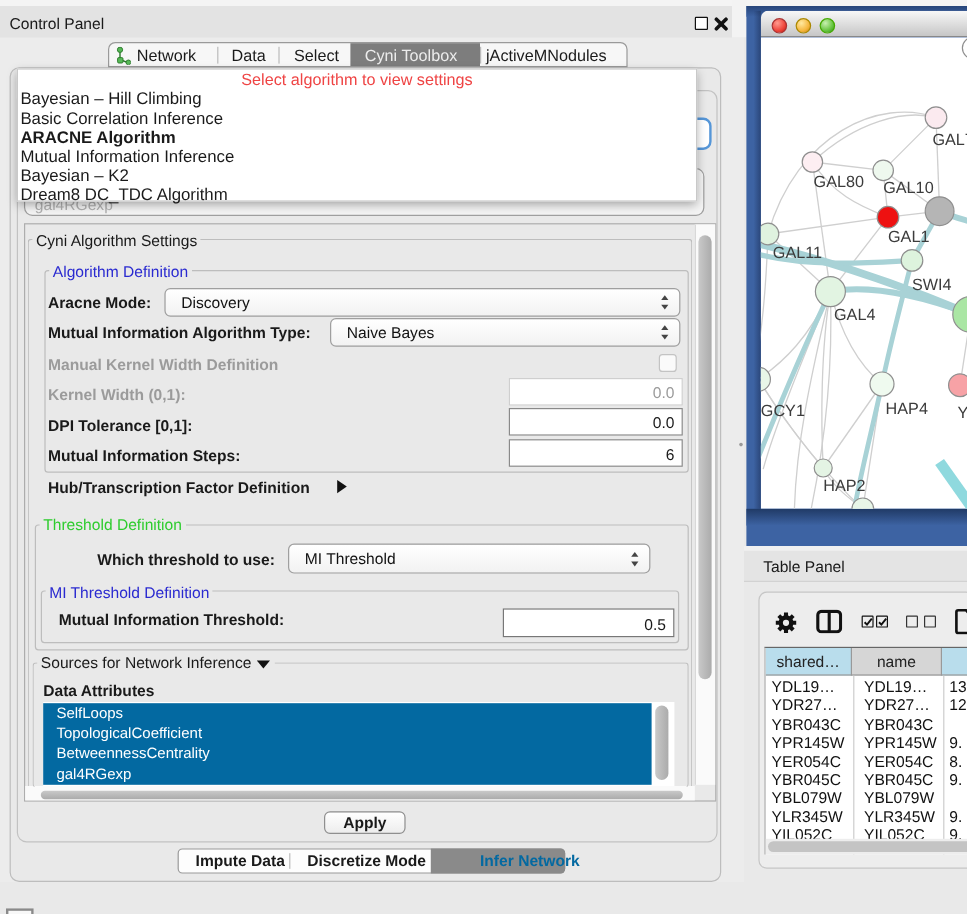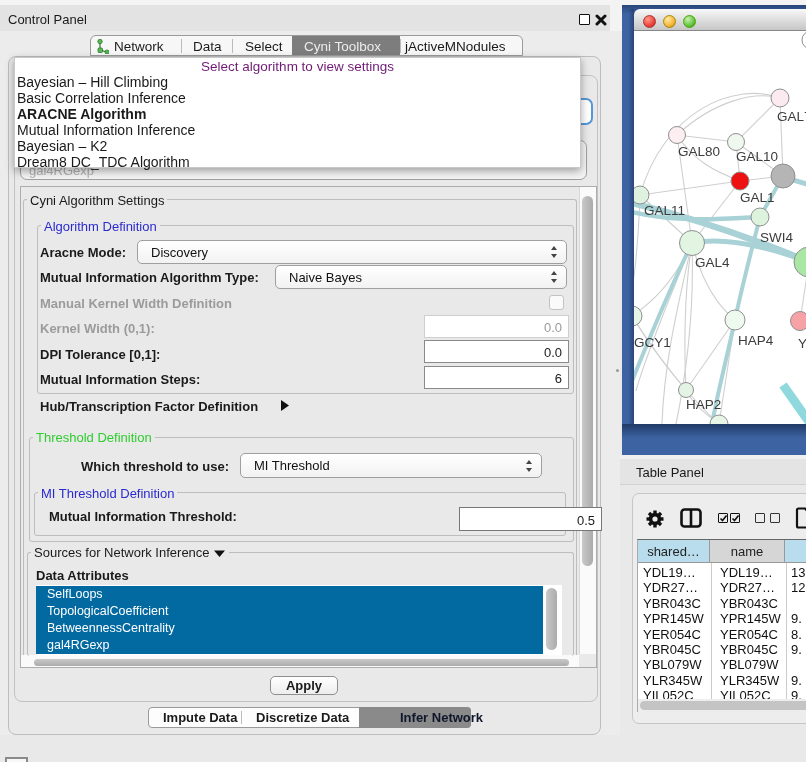--- a/index.html
+++ b/index.html
@@ -112,59 +112,59 @@
 <div class="fslab" style="left:33px;top:430px;color:#2ecc2e;">Threshold Definition</div>
 <div class="abs b" style="left:81px;top:459px;">Which threshold to use:</div>
 <div class="combo" style="left:240px;top:453px;width:302px;height:25px;">
     <span class="ct">MI Threshold</span>
     <span class="spin"></span>
   </div>
 
 <div class="fs" style="left:34px;top:492px;width:532px;height:44px;"></div>
 <div class="fslab" style="left:38px;top:486px;color:#2a2ad0;">MI Threshold Definition</div>
 <div class="abs b" style="left:49px;top:509px;">Mutual Information Threshold:</div>
-<div class="tf" style="left:419px;top:507px;width:143px;height:24px;border:1px solid #777;margin-left:40px;">
+<div class="tf" style="left:419px;top:507px;width:143px;height:24px;border:1px solid #777;">
     <span style="top:5px;">0.5</span>
   </div>
 
 <div class="fs" style="left:27px;top:552px;width:547px;height:104px;border-bottom:none;"></div>
 <div class="fslab" style="left:31px;top:545px;">Sources for Network Inference <svg width="13" height="9" viewBox="0 0 13 9" style="vertical-align:-1px;">
       <path d="M1 1.5 L12 1.5 L6.5 8 Z" fill="#111"></path>
     </svg></div>
 <div class="abs b" style="left:36px;top:568px;">Data Attributes</div>
 
 <div class="abs" style="left:36px;top:585px;width:526px;height:70px;background:#fff;"></div>
 <div class="abs" style="left:36px;top:586px;width:507px;height:68px;background:#0369a1;color:#fff;font-size:12.5px;">
   <div style="padding:1px 0 0 11px;height:16px;">SelfLoops</div>
   <div style="padding:1px 0 0 11px;height:16px;">TopologicalCoefficient</div>
   <div style="padding:1px 0 0 11px;height:16px;">BetweennessCentrality</div>
   <div style="padding:1px 0 0 11px;height:16px;">gal4RGexp</div>
 </div>
 <div class="abs" style="left:546px;top:588px;width:11px;height:62px;background:linear-gradient(90deg,#c9c9c9,#ababab);border-radius:6px;"></div>
 
 <div class="abs" style="left:14px;top:57px;width:567px;height:111px;background:#fff;border:1px solid #c9c9c9;box-shadow:0 3px 8px rgba(0,0,0,0.35);box-sizing:border-box;z-index:50;">
-  <div style="position:absolute;top:1px;left:0;width:100%;text-align:center;color:#701a75;font-size:13.5px;">Select algorithm to view settings</div>
+  <div style="position:absolute;top:1px;left:0;width:100%;text-align:center;color:#ef4444;font-size:13.5px;">Select algorithm to view settings</div>
   <div style="position:absolute;top:16px;left:2px;line-height:16px;white-space:nowrap;font-size:14px;">
     Bayesian – Hill Climbing<br>
     Basic Correlation Inference<br>
     <span class="b">ARACNE Algorithm</span><br>
     Mutual Information Inference<br>
     Bayesian – K2<br>
     Dream8 DC_TDC Algorithm
   </div>
 </div>
 
 <div class="abs" style="left:270px;top:676px;width:68px;height:19px;background:linear-gradient(#ffffff,#ededed);border:1px solid #8f8f8f;border-radius:5px;box-sizing:border-box;text-align:center;"><span class="b" style="line-height:17px;">Apply</span></div>
 
 <div class="abs" style="left:148px;top:707px;width:323px;height:21px;background:#fdfdfd;border:1px solid #9a9a9a;border-radius:4px;box-sizing:border-box;"></div>
 <div class="abs" style="left:359px;top:707px;width:112px;height:21px;background:#8a8a8a;border-radius:0 4px 4px 0;"></div>
 <div class="abs" style="left:241px;top:711px;width:1px;height:13px;background:#bbb;"></div>
 <div class="abs b" style="left:163px;top:710px;">Impute Data</div>
-<div class="abs b" style="left:256px;top:710px;">Discretize Data</div>
-<div class="abs b" style="left:376px;top:710px;color:#0f172a;padding-left:24px;">Infer Network</div>
+<div class="abs b" style="left:256px;top:710px;">Discretize Mode</div>
+<div class="abs b" style="left:376px;top:710px;color:#0369a1;padding-left:24px;">Infer Network</div>
 
 <div class="abs" style="left:5px;top:757px;width:19px;height:8px;border:2px solid #8a8a8a;background:#f8f8f8;"></div>
 
 <div class="abs" style="left:622px;top:5px;width:184px;height:450px;background:#3d63a3;"></div>
 <div class="abs" style="left:622px;top:5px;width:184px;height:9px;background:linear-gradient(#27457a,#3d63a3);"></div>
 <div class="abs" style="left:622px;top:424px;width:184px;height:14px;background:linear-gradient(#203a66,#3d63a3);"></div>
 <div class="abs" style="left:628px;top:9px;width:6px;height:415px;background:linear-gradient(90deg,rgba(20,35,70,0),rgba(20,35,70,0.45));"></div>
 
 <div class="abs" style="left:634px;top:9px;width:172px;height:22px;background:linear-gradient(#f8f8f8,#c6c6c6);border-bottom:1px solid #888;border-radius:6px 0 0 0;box-sizing:border-box;"></div>
 <div class="abs" style="left:643px;top:15px;width:11px;height:11px;border-radius:50%;background:radial-gradient(circle at 35% 30%,#ff9a8f,#ee443a 60%,#b01c12);border:0.5px solid #a33;"></div>

